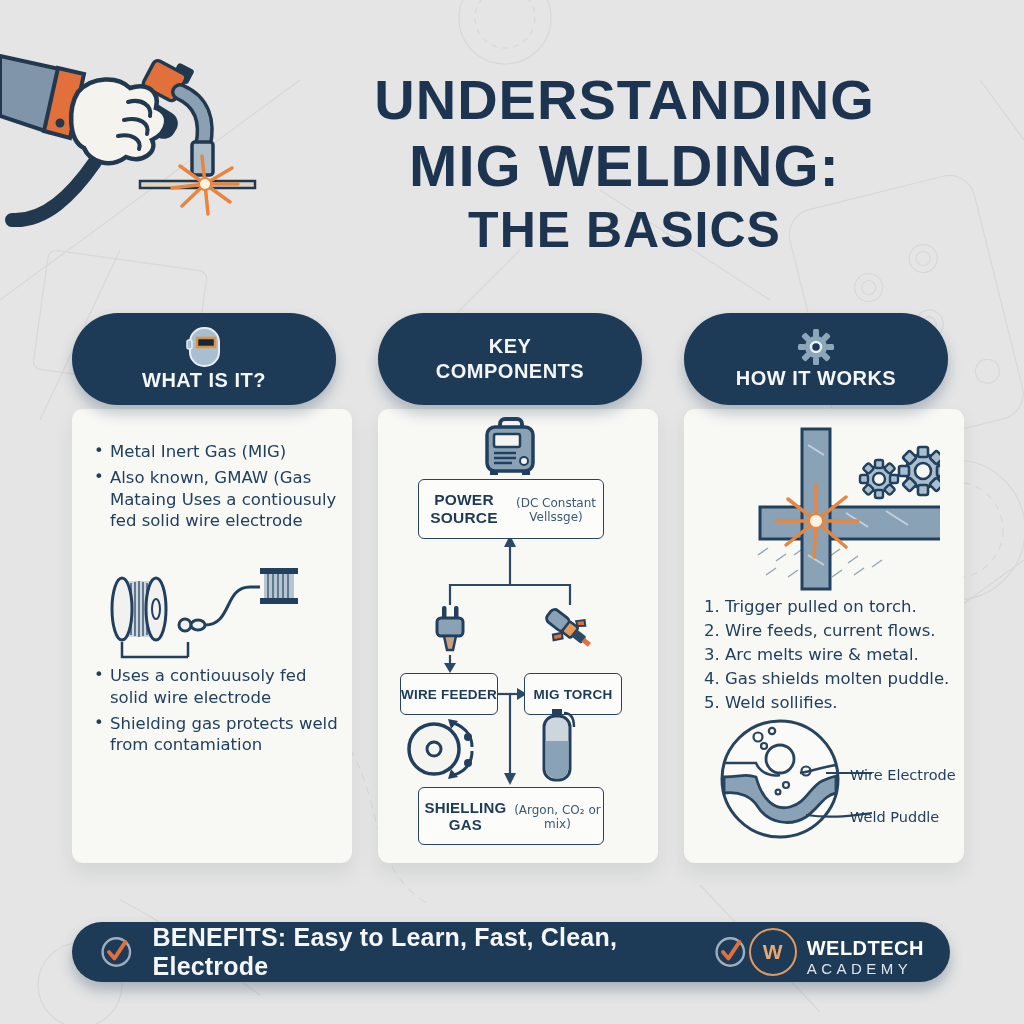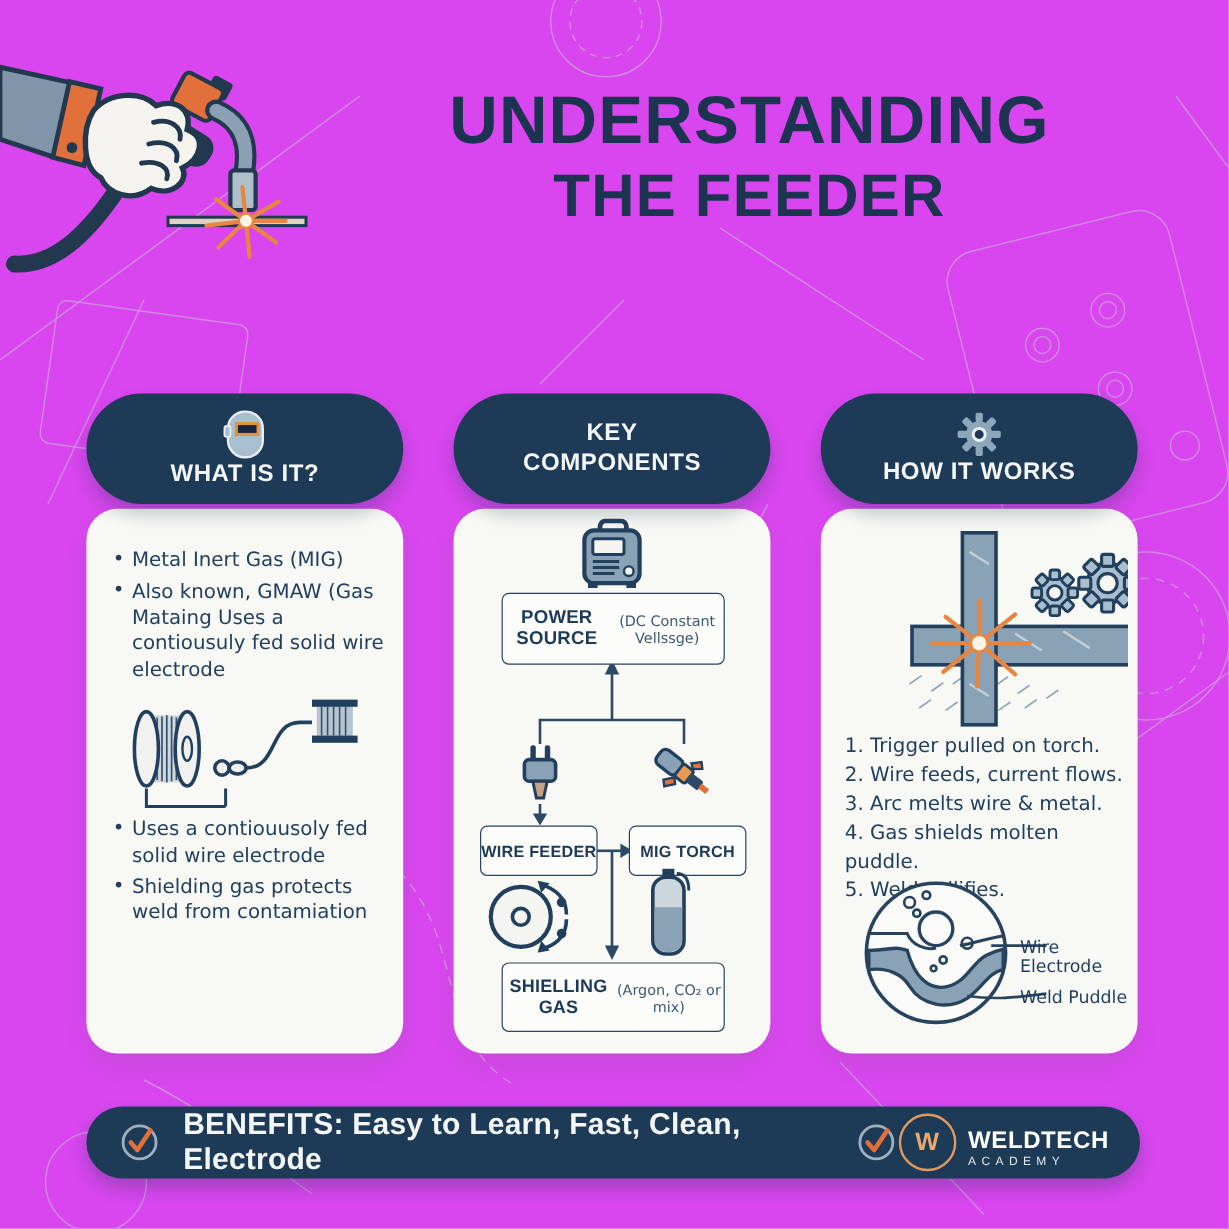--- a/index.html
+++ b/index.html
@@ -1,37 +1,37 @@
 <!DOCTYPE html>
 <html><head>
 <meta charset="utf-8">
 <style>
   html,body{margin:0;padding:0;}
-  .page{position:relative;width:1024px;height:1024px;background:#d946ef;overflow:hidden;
+  .page{position:relative;width:1024px;height:1024px;background:#e5e5e5;overflow:hidden;
         font-family:"Liberation Sans",sans-serif;}
   .bg-sketch{position:absolute;inset:0;pointer-events:none;}
 
   
   .title-block{position:absolute;left:255px;right:30px;top:66px;text-align:center;color:#1c3450;}
   .title-line1{font-size:56px;font-weight:bold;letter-spacing:1px;line-height:1.2;}
   .title-line2{font-size:58px;font-weight:bold;letter-spacing:1px;line-height:1.15;}
   .title-line3{font-size:50px;font-weight:bold;letter-spacing:1px;line-height:1.2;}
 
   .hand-illo{position:absolute;left:0;top:50px;}
 
   
-  .col{position:absolute;top:328px;width:264px;height:454px;}
+  .col{position:absolute;top:313px;width:264px;height:454px;}
   .col.left{left:72px;} .col.mid{left:378px;} .col.right{left:684px;}
   .pill{position:relative;height:92px;border-radius:46px;background:#1d3a57;
         box-shadow:0 8px 14px rgba(29,58,87,.28);display:flex;flex-direction:column;
         align-items:center;justify-content:center;color:#f4f6f8;z-index:2;}
   .pill-title{font-size:20px;font-weight:bold;letter-spacing:.5px;text-align:center;line-height:1.25;}
   .pill-title.narrow{max-width:170px;}
   .card{position:absolute;left:0;top:96px;width:264px;height:454px;background:#f8f8f5;
-        border-radius:26px;box-shadow:0 10px 18px rgba(90,95,100,.12);}
+        border-radius:11px;box-shadow:0 10px 18px rgba(90,95,100,.12);padding-left:16px;}
 
   
   .bullets{position:absolute;left:22px;right:8px;color:#21405f;
            font-family:"DejaVu Sans","Liberation Sans",sans-serif;font-size:16.5px;line-height:1.32;}
   .bullets.top{top:32px;} .bullets.bottom{top:256px;}
   .bullet{position:relative;padding-left:16px;margin-bottom:4px;}
   .bullet::before{content:"•";position:absolute;left:0;top:-1px;color:#21405f;}
 
   .spool-diagram{position:absolute;left:20px;top:140px;}
 
@@ -56,21 +56,21 @@
   .banner{position:absolute;left:72px;top:922px;width:878px;height:60px;border-radius:30px;
           background:#1d3a57;box-shadow:0 8px 14px rgba(29,58,87,.3);display:flex;align-items:center;
           padding:0 26px;box-sizing:border-box;}
   .benefits-text{color:#f4f6f8;font-size:25px;font-weight:bold;letter-spacing:.2px;margin-left:18px;}
   .check-2{margin-left:22px;}
   .brand{margin-left:auto;display:flex;align-items:center;gap:10px;}
   .badge{width:44px;height:44px;border-radius:50%;border:2.5px solid #e09a5f;display:flex;
          align-items:center;justify-content:center;color:#e8a871;font-weight:bold;font-size:21px;}
   .brand-names{display:flex;flex-direction:column;line-height:1;margin-top:10px;}
   .brand-name{color:#ffffff;font-weight:bold;font-size:20px;letter-spacing:.5px;}
-  .brand-sub{color:#dfe6ea;font-size:10px;letter-spacing:4.5px;margin-top:3px;}
+  .brand-sub{color:#dfe6ea;font-size:15px;letter-spacing:4.5px;margin-top:3px;}
 </style>
 </head>
 <body>
 
 <div class="page">
 
   <svg class="bg-sketch" width="1024" height="1024" viewBox="0 0 1024 1024" fill="none" stroke="#c9ccce" stroke-width="1.2" opacity="0.5">
     <circle cx="505" cy="18" r="46"></circle>
       <circle cx="505" cy="18" r="30" stroke-dasharray="6 5"></circle>
     <g transform="rotate(-14 905 330)">
@@ -131,21 +131,22 @@
         <path d="M205,134 L182,156"></path>
         <path d="M205,134 L172,138"></path>
       <path d="M205,134 L180,116"></path>
         <path d="M205,134 L202,106"></path>
     </g>
     <circle cx="205" cy="134" r="6" fill="#fff3e2" stroke="#e8853f" stroke-width="2"></circle>
   </svg>
 
   <div class="title-block">
     <div class="title-line1">UNDERSTANDING</div>
-    <div class="title-line3">THE FEEDER</div>
+    <div class="title-line2">MIG WELDING:</div>
+    <div class="title-line3">THE BASICS</div>
   </div>
 
   <div class="col left">
     <div class="pill">
       <svg width="40" height="42" viewBox="0 0 40 42">
         <rect x="6" y="2" width="29" height="38" rx="14" fill="#a9bfcf" stroke="#e9eef2" stroke-width="2"></rect>
         <rect x="3" y="14" width="5" height="9" rx="2" fill="#a9bfcf" stroke="#e9eef2" stroke-width="1.5"></rect>
         <rect x="13" y="12" width="18" height="9" fill="#14273b" stroke="#e2913f" stroke-width="2.5"></rect>
       </svg>
       <div class="pill-title">WHAT IS IT?</div>

